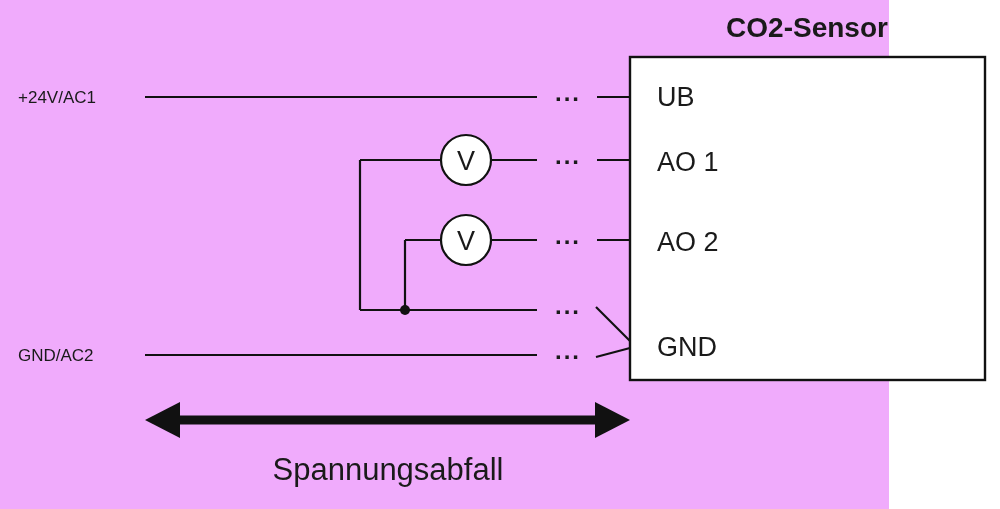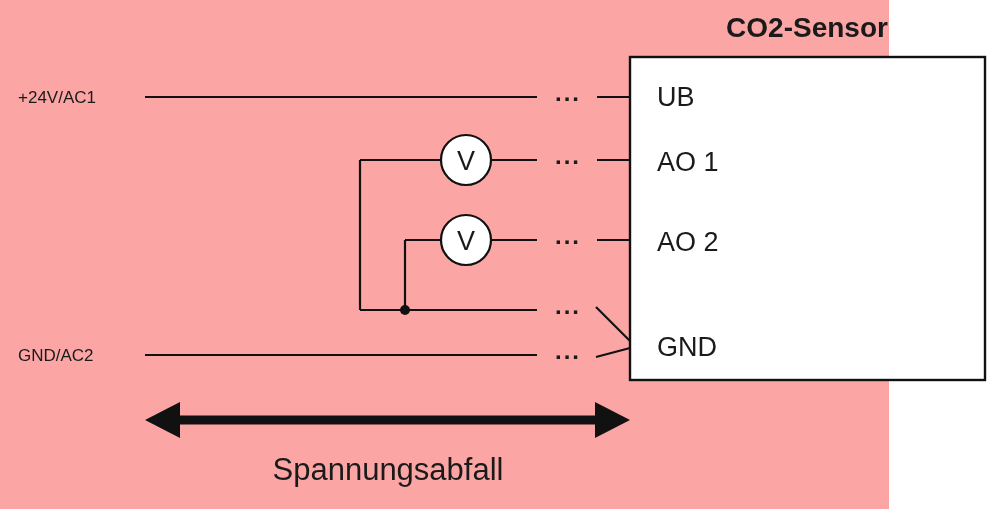--- a/index.html
+++ b/index.html
@@ -4,21 +4,21 @@
 <style>
   html, body {
     margin: 0;
     padding: 0;
     background: #ffffff;
   }
   .stage {
     position: relative;
     width: 889px;
     height: 509px;
-    background: #fca5a5;
+    background: #f0abfc;
     font-family: "Liberation Sans", "DejaVu Sans", sans-serif;
   }
   svg { display: block; }
   .wire {
     stroke: #111111;
     stroke-width: 2.2;
     fill: none;
     stroke-linecap: butt;
   }
   .sensor-box {

